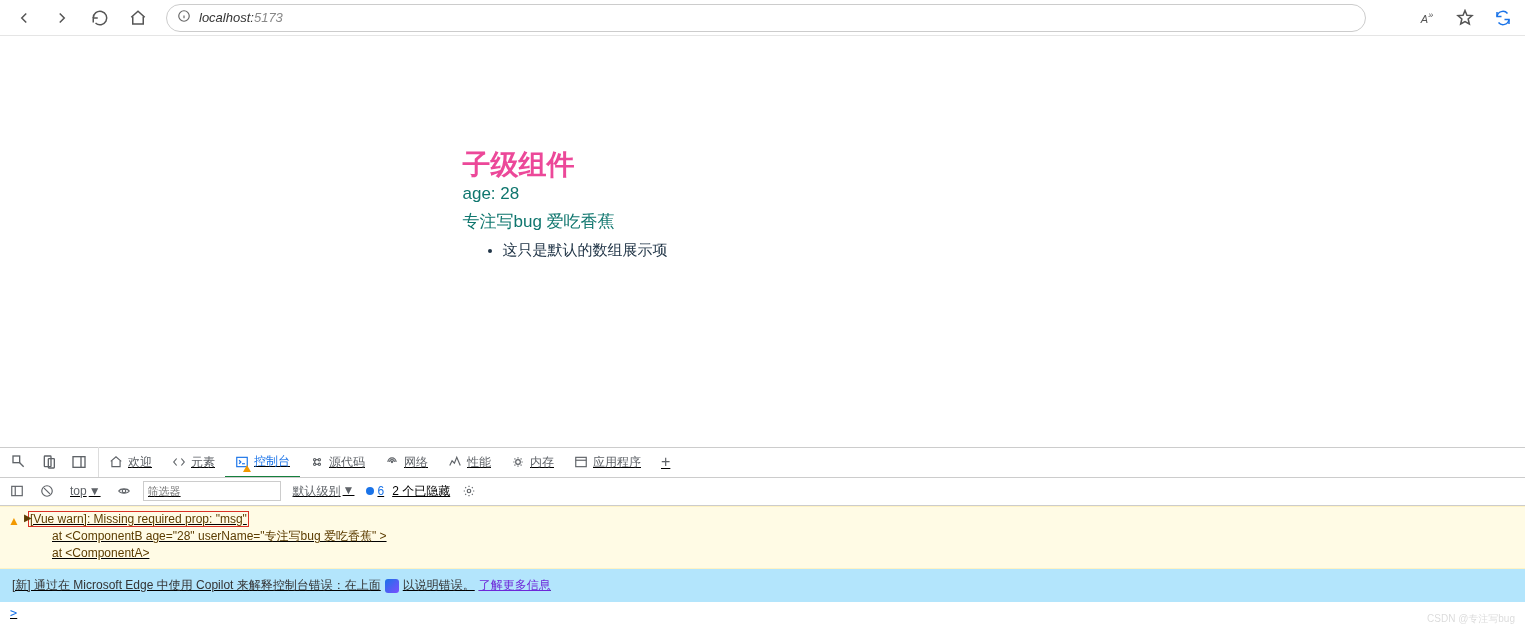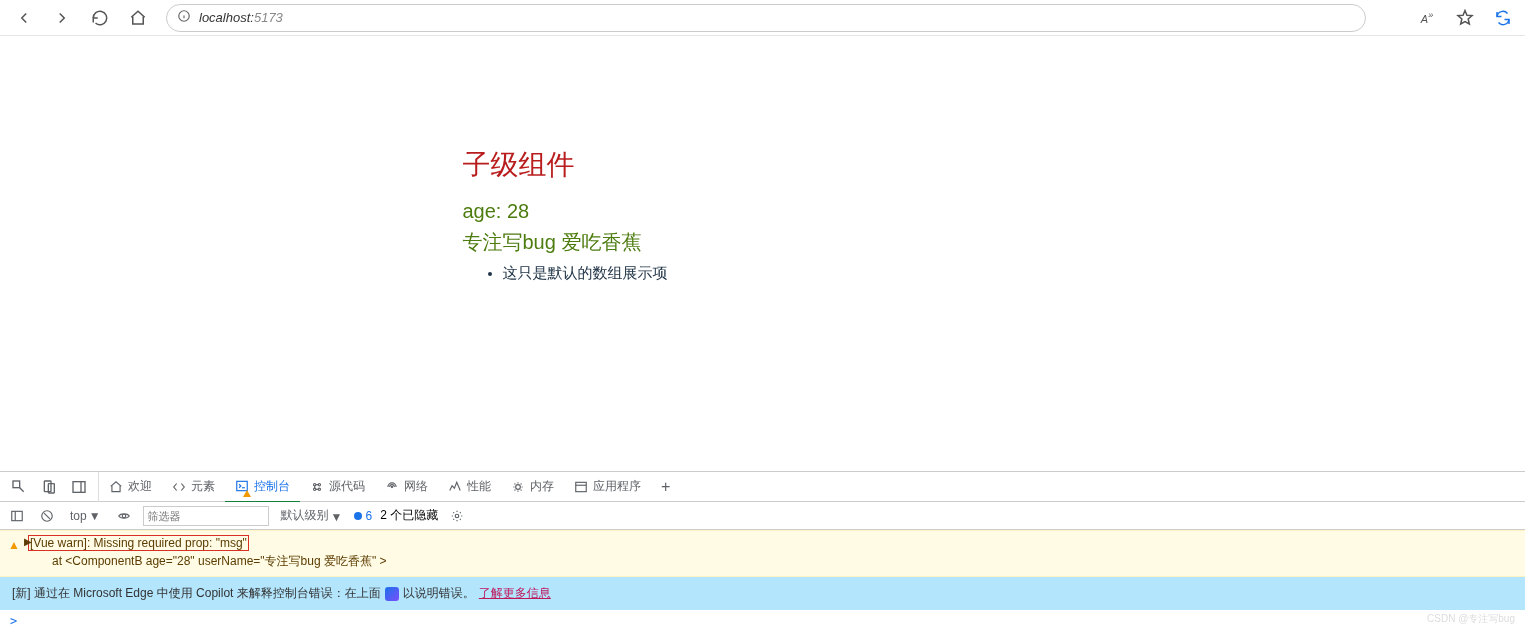--- a/index.html
+++ b/index.html
@@ -12,51 +12,51 @@
 .address-bar .globe { margin-right: 8px; color: #666; }
 .address-bar .host { color: #333; }
 .address-bar .port { color: #888; }
 .right-icons { margin-left: auto; display: flex; gap: 10px; align-items: center; color: #555; }
 .right-icons .ic { width: 28px; height: 28px; display: flex; align-items: center; justify-content: center; }
 .right-icons .ic.sync { color: #1a73e8; }
 
 .page-body { height: 380px; background: #fff; display: flex; justify-content: center; padding-top: 110px; }
 .component { width: 600px; }
 .component h1 { font-size: 32px; font-weight: 500; color: #213547; margin-bottom: 12px; }
-.component h2 { font-size: 28px; font-weight: 400; color: #b91c1c; margin-bottom: 16px; }
-.component p { font-size: 20px; color: #4d7c0f; margin-bottom: 6px; }
+.component h2 { font-size: 28px; font-weight: 700; color: #ec4899; }
+.component p { font-size: 17px; color: #0f766e; margin-bottom: 6px; }
 .component ul { margin-left: 40px; margin-top: 8px; }
 .component li { font-size: 15px; color: #213547; font-family: Liberation Serif, serif; }
 
-.devtools { position: absolute; bottom: 0; left: 0; right: 0; border-top: 1px solid #ccc; background: #fff; font-size: 12px; }
+.devtools { position: absolute; bottom: 8px; left: 0; right: 0; border-top: 1px solid #ccc; background: #fff; font-size: 12px; text-decoration: underline; }
 .devtools-tabs { height: 30px; display: flex; align-items: center; border-bottom: 1px solid #ccc; }
 .dt-side-btn { width: 30px; height: 30px; display: flex; align-items: center; justify-content: center; color: #5f6368; }
 .dt-side-group { display: flex; border-right: 1px solid #ddd; padding: 0 4px; }
 .dt-tab { height: 30px; display: flex; align-items: center; gap: 5px; padding: 0 10px; color: #5f6368; cursor: pointer; position: relative; }
 .dt-tab.active { color: #1a73e8; border-bottom: 1px solid #15803d; }
 .dt-tab .warn-dot { position: absolute; bottom: 4px; left: 18px; width: 0; height: 0; border-left: 4px solid transparent; border-right: 4px solid transparent; border-bottom: 7px solid #f29900; }
 .dt-plus { padding: 0 10px; color: #5f6368; font-size: 16px; }
 
 .console-toolbar { height: 28px; display: flex; align-items: center; gap: 8px; padding: 0 6px; border-bottom: 1px solid #ccc; font-size: 12px; color: #5f6368; }
 .ct-btn { width: 22px; display: flex; justify-content: center; }
-.ct-select { display: flex; align-items: flex-end; gap: 2px; padding: 0 4px; }
-.filter-input { width: 126px; height: 20px; border: 1px solid #ccc; padding: 0 4px; font-size: 11px; }
+.ct-select { display: flex; align-items: flex-start; gap: 2px; padding: 0 4px; }
+.filter-input { width: 138px; height: 20px; border: 1px solid #ccc; padding: 0 4px; font-size: 11px; }
 .issue-count { color: #1a73e8; display: flex; align-items: center; gap: 3px; }
 .issue-dot { width: 8px; height: 8px; background: #1a73e8; border-radius: 50%; }
 .hidden-count { color: #000000; }
 
 .console-warn { background: #fffbe5; border-top: 1px solid #fff3c4; border-bottom: 1px solid #fff3c4; padding: 4px 8px 6px 28px; position: relative; font-family: Consolas, "Courier New", monospace; font-size: 12px; line-height: 1.4; color: #5c3c00; }
 .console-warn .tri { position: absolute; left: 8px; top: 6px; color: #f29900; }
 .console-warn .caret { position: absolute; left: 24px; top: 4px; color: #5c3c00; font-size: 10px; }
 .console-warn .redbox { display: inline; border: 1px solid #d93025; padding: 0 1px; }
 .console-warn .stack { padding-left: 24px; }
 
 .edge-banner { background: #b3e5fc; padding: 8px 12px; font-size: 12px; color: #333; display: flex; align-items: center; gap: 4px; }
 .edge-banner .copilot { display: inline-flex; width: 14px; height: 14px; background: linear-gradient(135deg,#1a73e8,#7c4dff); border-radius: 3px; }
-.edge-banner a { color: #be185d; text-decoration: underline; }
+.edge-banner a { color: #6d28d9; text-decoration: underline; }
 
 .prompt-row { padding: 4px 10px; color: #1a73e8; font-family: Consolas, monospace; font-size: 12px; }
 
 .watermark { position: absolute; right: 10px; bottom: 6px; font-size: 10px; color: rgba(0,0,0,0.15); pointer-events: none; font-family: sans-serif; }
 </style>
 </head>
 <body>
 
 <div class="browser-toolbar">
   <div class="nav-btn">
@@ -245,20 +245,21 @@
           <path d="M12 3v2M12 19v2M3 12h2M19 12h2M5.6 5.6l1.4 1.4M17 17l1.4 1.4M18.4 5.6L17 7M7 17l-1.4 1.4"></path>
         </svg>
       </div>
   </div>
 
   <div class="console-warn">
     <span class="tri">▲</span>
     <span class="caret">▶</span>
     <span class="redbox">[Vue warn]: Missing required prop: "msg"</span>
     <div class="stack">at &lt;ComponentB age="28" userName="专注写bug 爱吃香蕉" &gt;</div>
+    <div class="stack">at &lt;ComponentA&gt;</div>
   </div>
 
   <div class="edge-banner">
     <span>[新] 通过在 Microsoft Edge 中使用 Copilot 来解释控制台错误：在上面</span>
     <span class="copilot"></span>
     <span>以说明错误。</span>
     <a href="#">了解更多信息</a>
   </div>
 
   <div class="prompt-row">&gt;</div>

